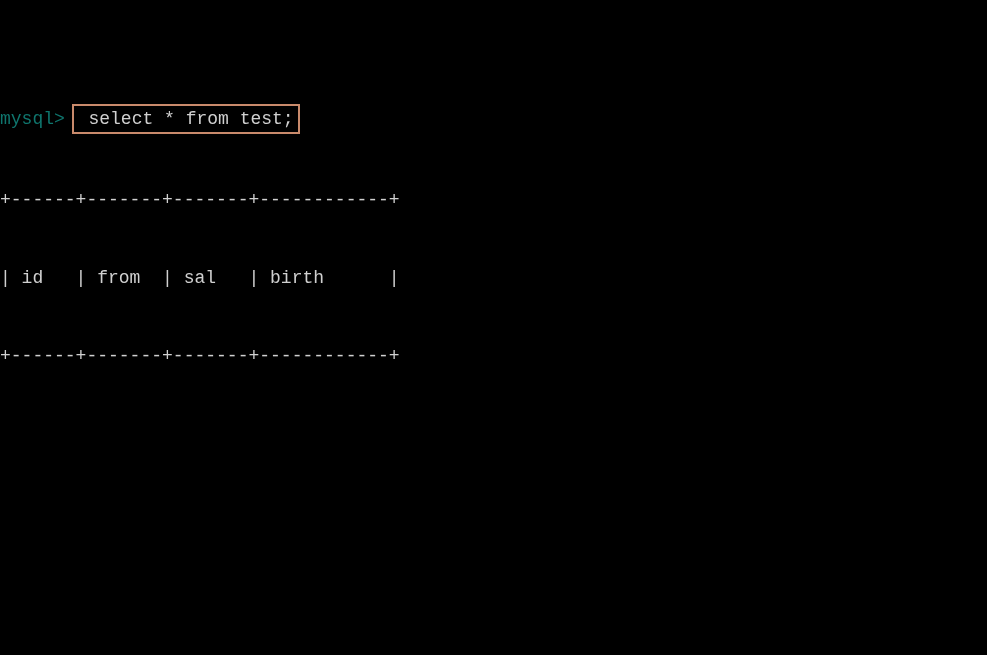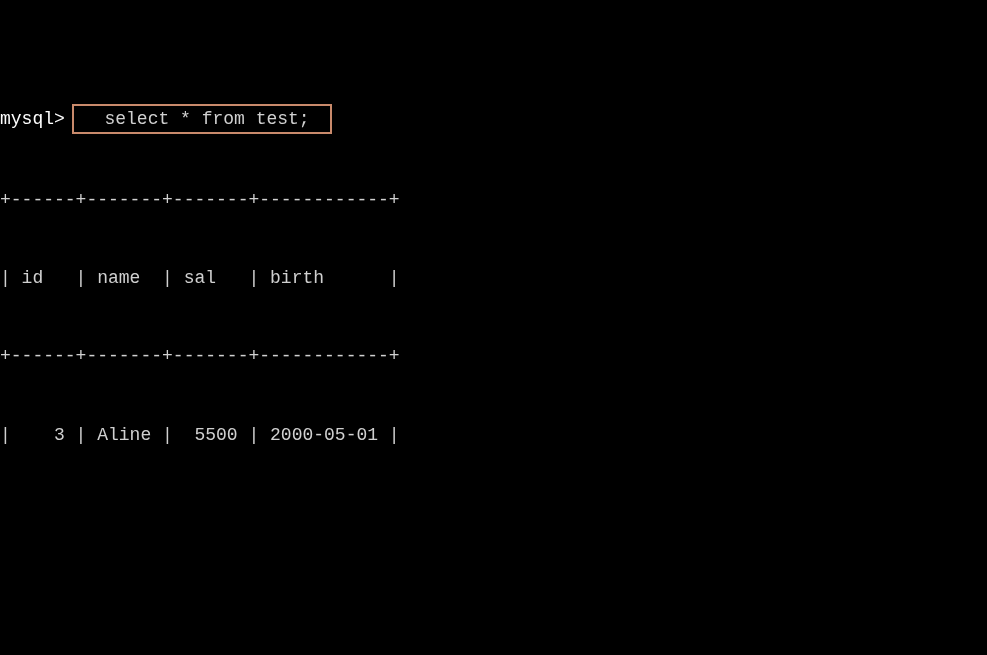--- a/index.html
+++ b/index.html
@@ -20,41 +20,40 @@
   }
   .line {
     display: block;
     white-space: pre;
   }
   .inline {
     display: inline;
     white-space: pre;
   }
   .prompt {
-    color: #ffffff;
+    color: #0f766e;
   }
   .cmd-box {
     display: inline-block;
     border: 2px solid #c98a6b;
-    padding: 0 20px;
+    padding: 0 4px;
     margin-left: -4px;
     white-space: pre;
   }
 </style>
 </head>
 <body>
 
 <div class="terminal">
 
   
   <span class="line"><span class="prompt inline">mysql&gt;</span><span class="inline"> </span><span class="cmd-box"> select * from test;</span></span>
   <span class="line">+------+-------+-------+------------+</span>
-  <span class="line">| id   | name  | sal   | birth      |</span>
+  <span class="line">| id   | from  | sal   | birth      |</span>
   <span class="line">+------+-------+-------+------------+</span>
-  <span class="line">|    3 | Aline |  5500 | 2000-05-01 |</span>
   
   
   
   
 
   
   
   
   
   

